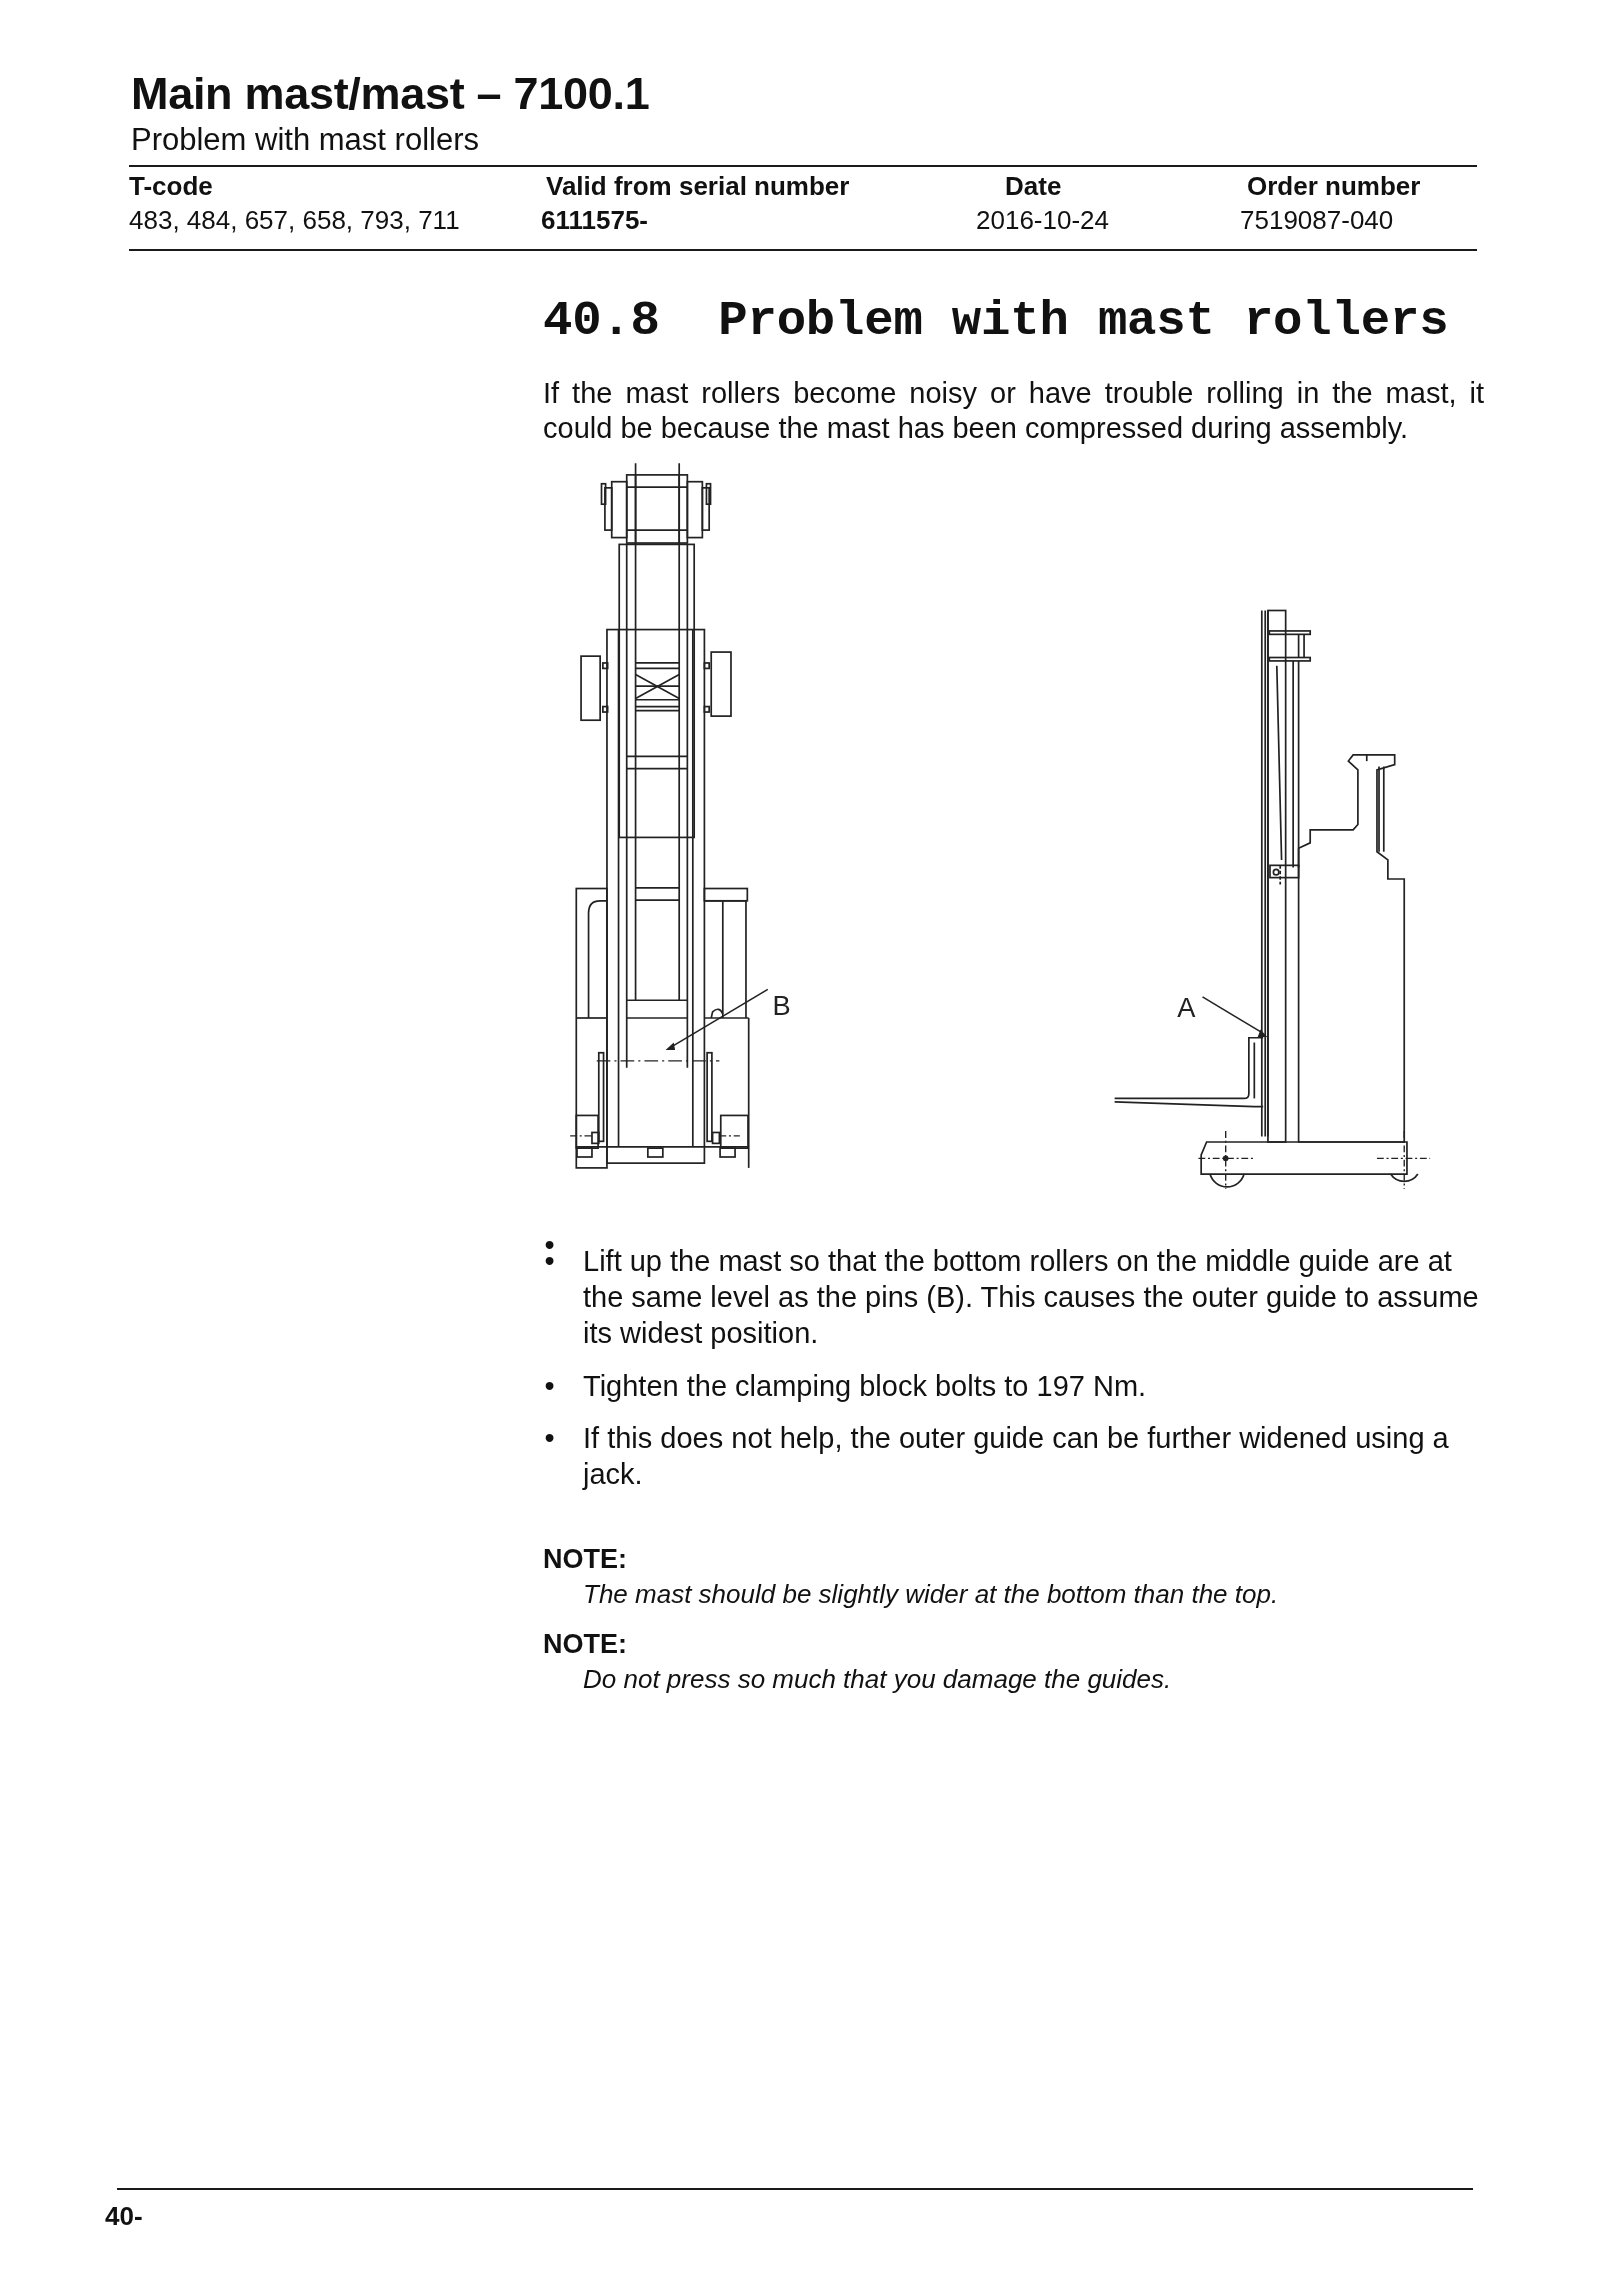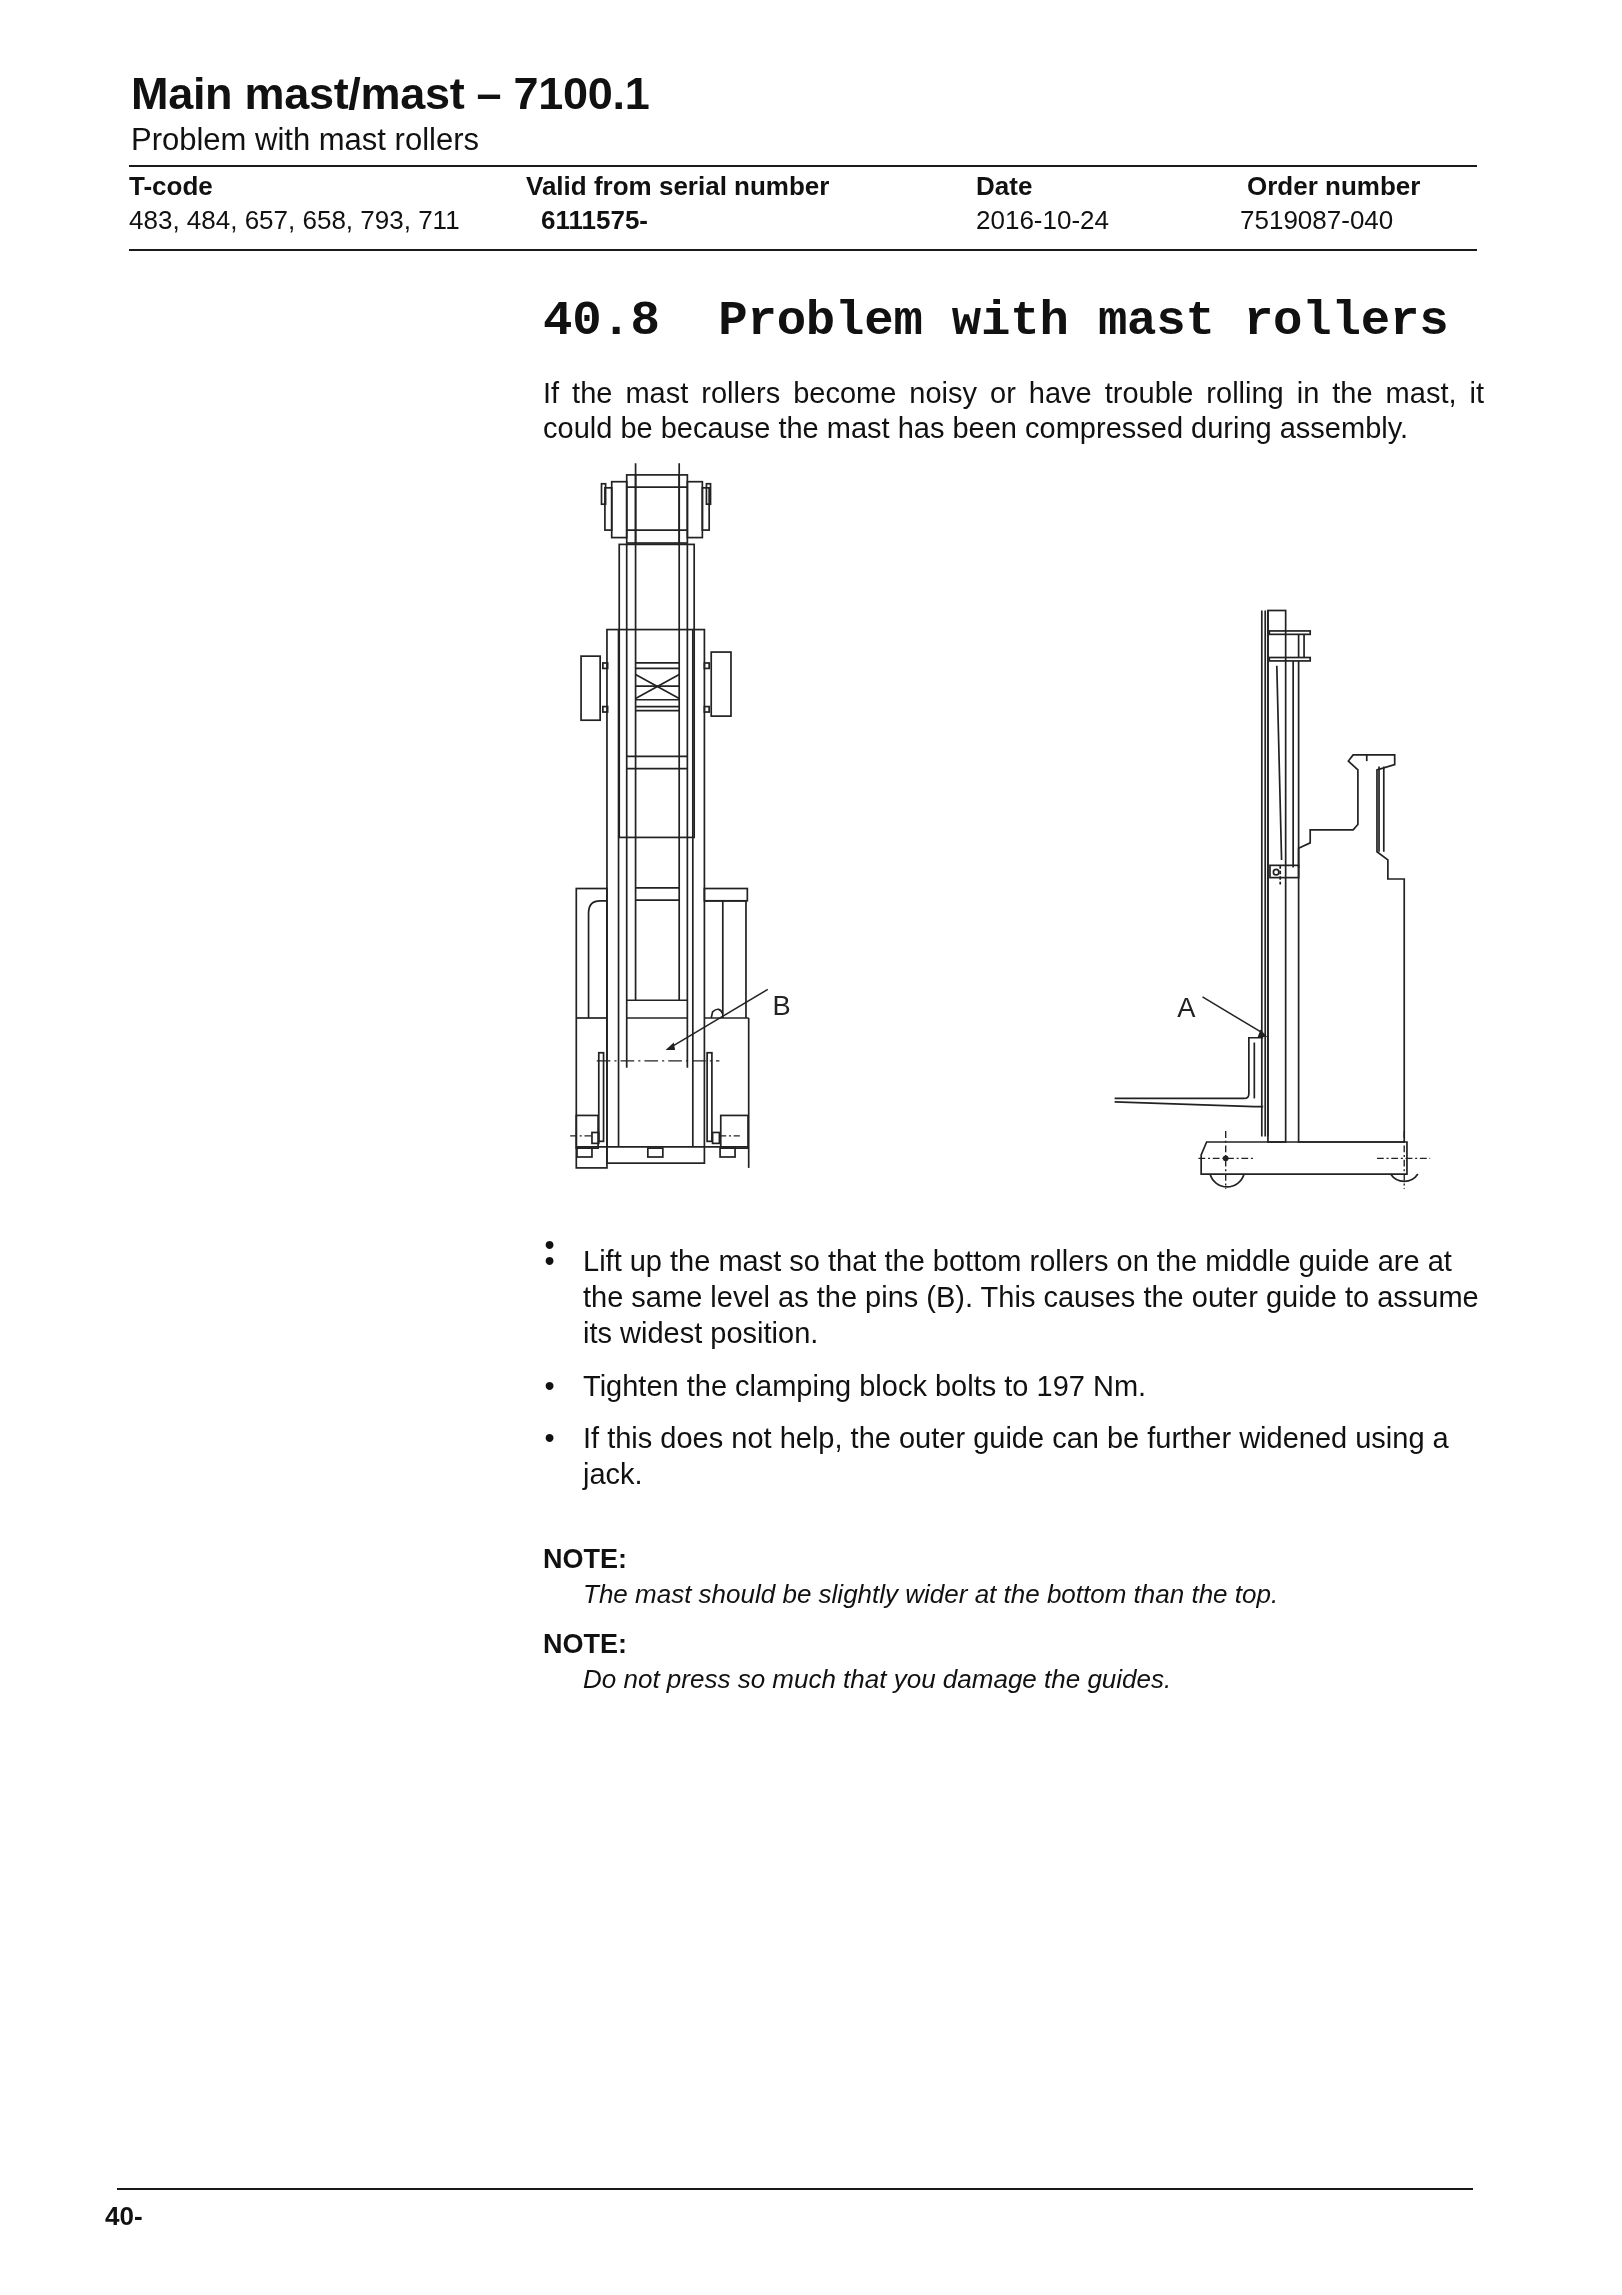--- a/index.html
+++ b/index.html
@@ -26,23 +26,23 @@
 </head>
 <body>
 
 <div class="abs doc-title">Main mast/mast – 7100.1</div>
 <div class="abs doc-subtitle">Problem with mast rollers</div>
 <div class="abs rule" style="top:165px;"></div>
 
 <div>
   <div class="abs hdr-label" style="left:129px;">T-code</div>
   <div class="abs hdr-value" style="left:129px;">483, 484, 657, 658, 793, 711</div>
-  <div class="abs hdr-label" style="left:526px;">Valid from serial number</div>
+  <div class="abs hdr-label" style="left:546px;">Valid from serial number</div>
   <div class="abs hdr-value" style="left:541px;font-weight:bold;">6111575-</div>
-  <div class="abs hdr-label" style="left:976px;">Date</div>
+  <div class="abs hdr-label" style="left:1005px;">Date</div>
   <div class="abs hdr-value" style="left:976px;">2016-10-24</div>
   <div class="abs hdr-label" style="left:1247px;">Order number</div>
   <div class="abs hdr-value" style="left:1240px;">7519087-040</div>
 </div>
 <div class="abs rule" style="top:249px;"></div>
 
 <div class="abs h1" style="white-space:pre;">40.8  Problem with mast rollers</div>
 <div class="abs para">If the mast rollers become noisy or have trouble rolling in the mast, it could be because the mast has been compressed during assembly.</div>
 
 <div class="abs figure">

